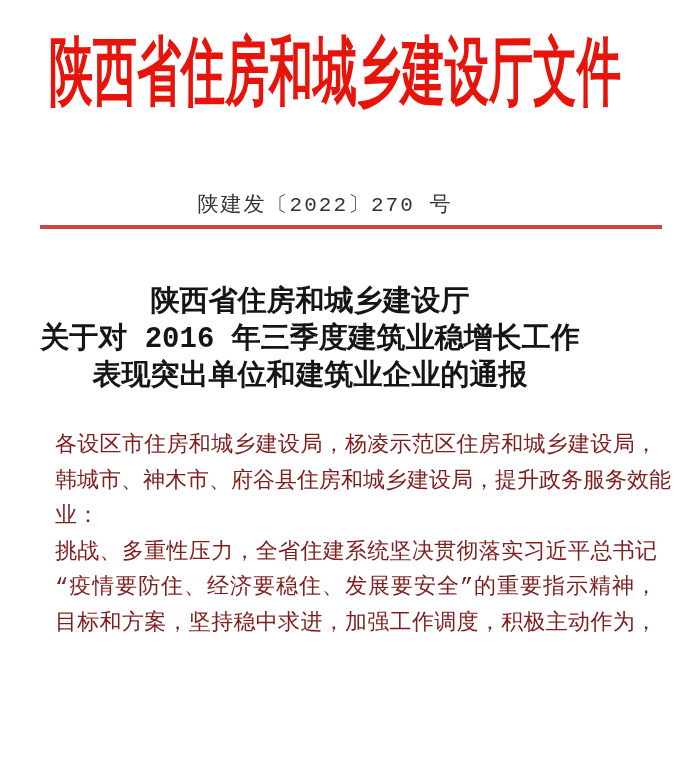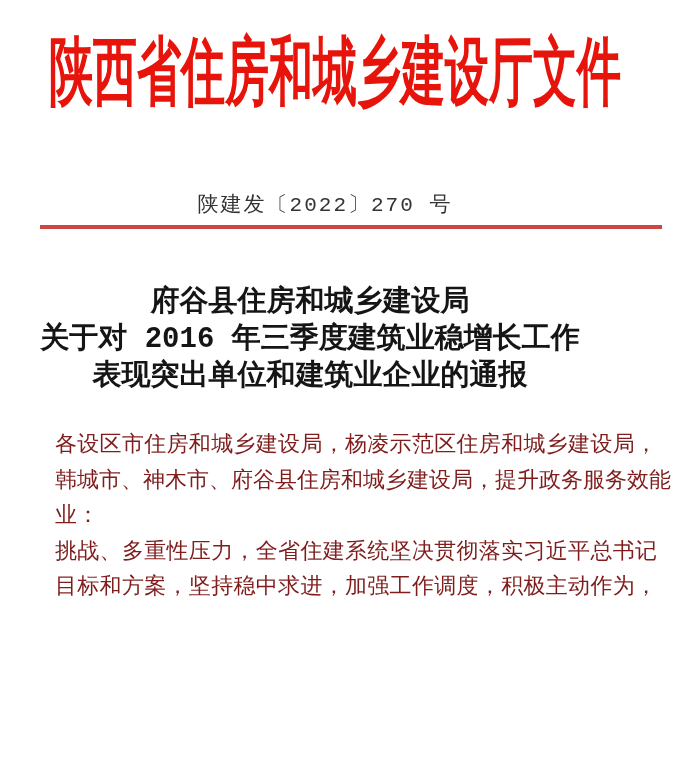--- a/index.html
+++ b/index.html
@@ -93,26 +93,27 @@
 
 <div class="page">
 
   <div class="banner" style="color: rgb(230, 20, 10);">陕西省住房和城乡建设厅文件</div>
 
   <div class="docnum">陕建发〔2022〕270 号</div>
 
   <div class="redline" style="background: rgb(204, 71, 66);"></div>
 
   <div class="title-block">
-    <div>府谷县住房和城乡建设局</div>
+    <div>陕西省住房和城乡建设厅</div>
     <div>关于对 2016 年三季度建筑业稳增长工作</div>
     <div>表现突出单位和建筑业企业的通报</div>
   </div>
 
   <div class="body-block">
     <div class="line">各设区市住房和城乡建设局，杨凌示范区住房和城乡建设局，</div>
     <div class="line">韩城市、神木市、府谷县住房和城乡建设局，提升政务服务效能</div>
     <div class="line short">业：</div>
     <div class="line">挑战、多重性压力，全省住建系统坚决贯彻落实习近平总书记</div>
+    <div class="line">“疫情要防住、经济要稳住、发展要安全”的重要指示精神，</div>
     <div class="line">目标和方案，坚持稳中求进，加强工作调度，积极主动作为，</div>
   </div>
 
 </div>
 
 </body></html>

